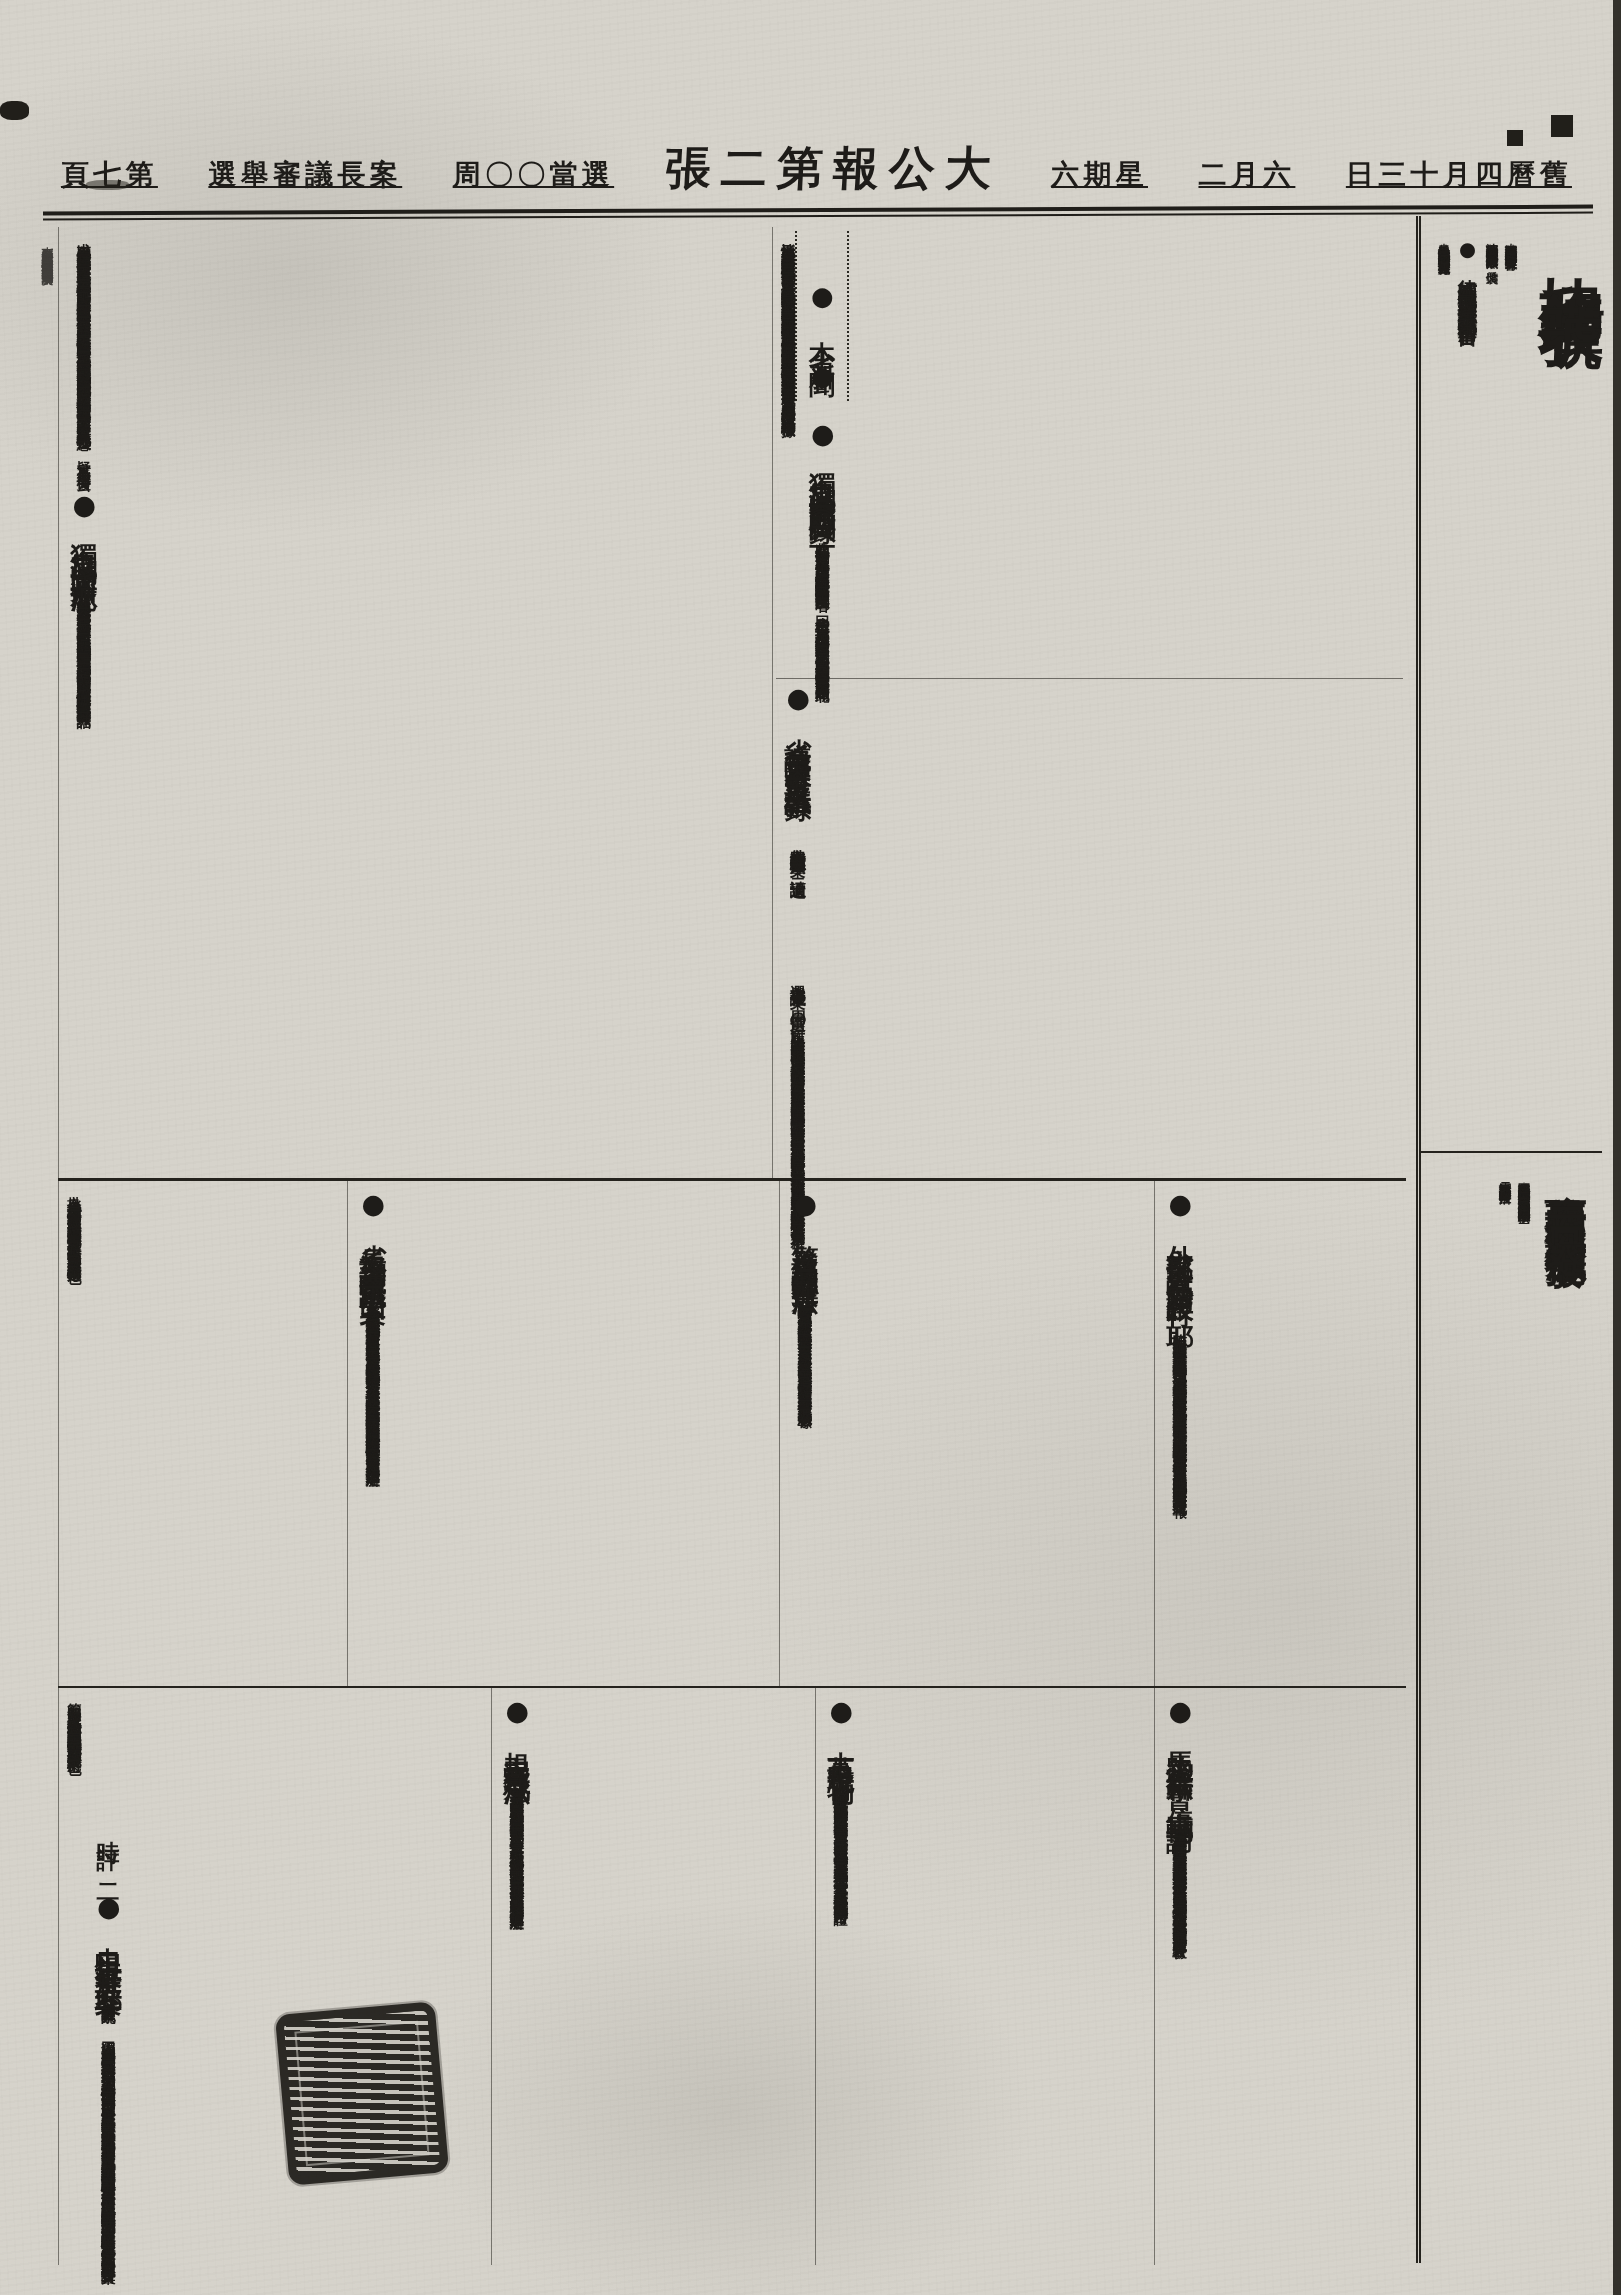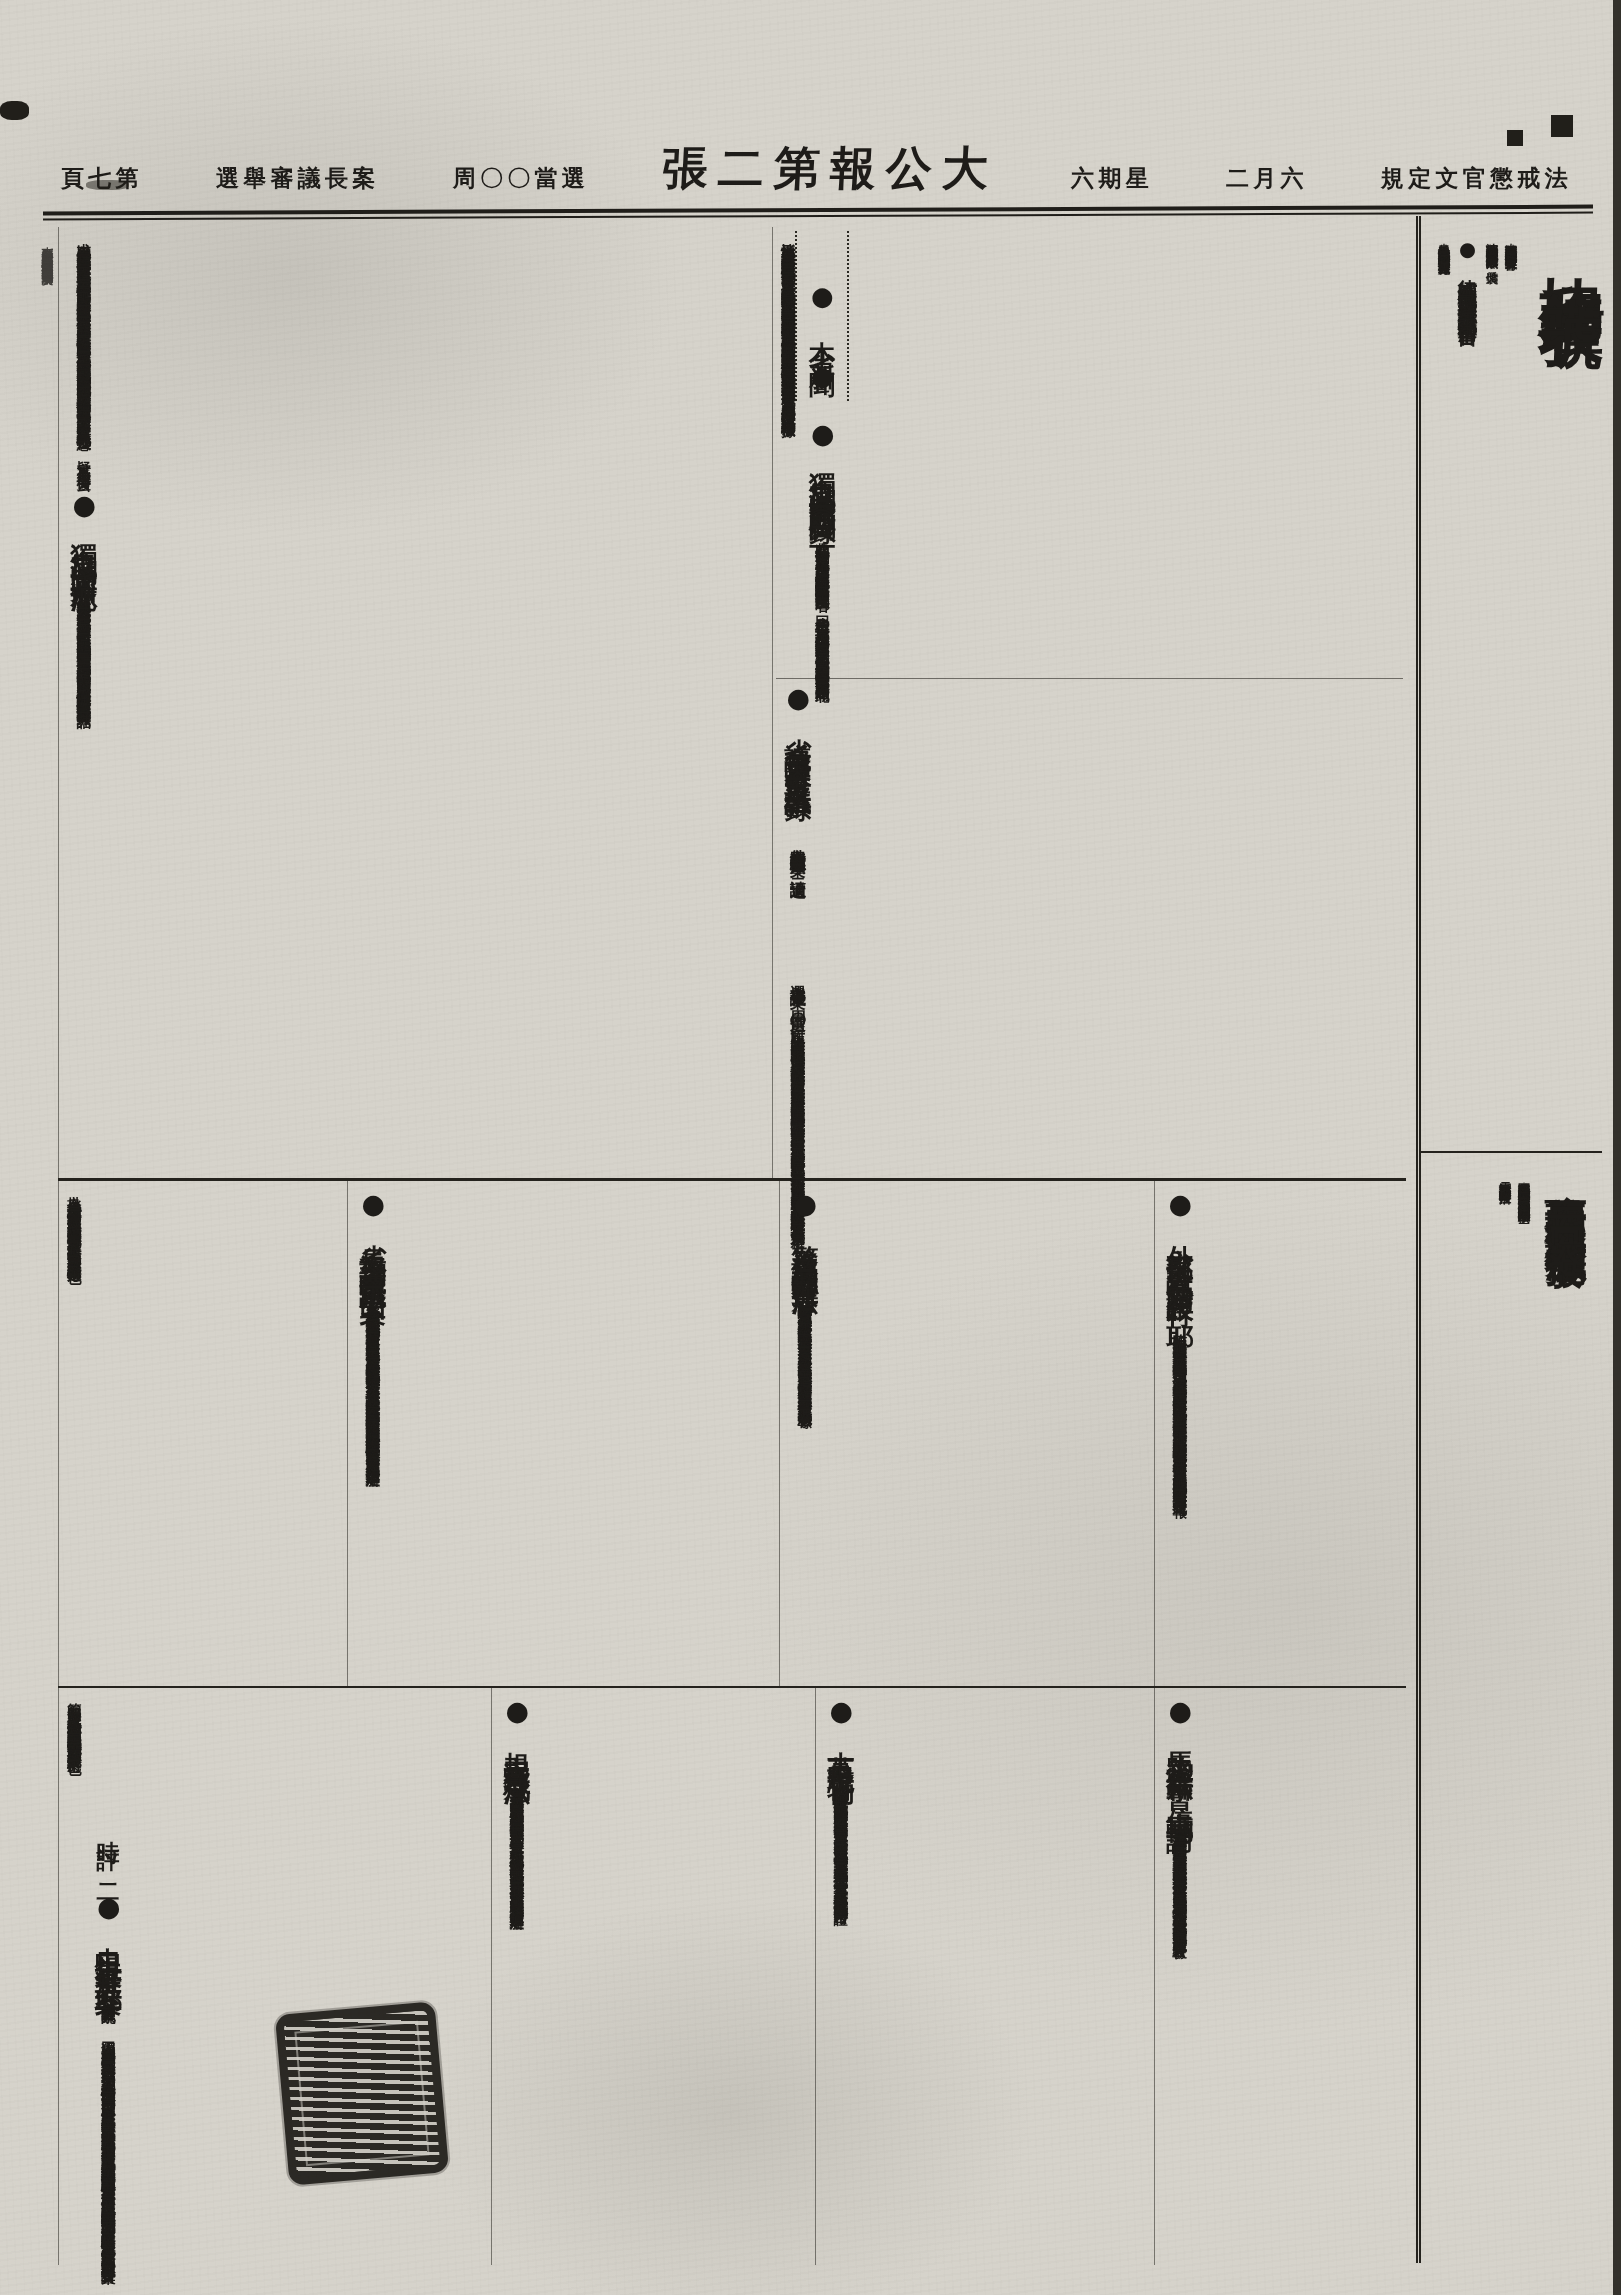--- a/index.html
+++ b/index.html
@@ -23,21 +23,21 @@
                repeating-linear-gradient(88deg, rgba(90,88,82,.05) 0 1.4px, transparent 1.4px 8px);}
   .edge-right{position:absolute;top:0;bottom:0;right:0;width:9.4px;background:#16140f;opacity:.85;}
   .smudge{position:absolute;background:#211f1a;border-radius:40%;}
 
   
   .v{writing-mode:vertical-rl;text-orientation:upright;}
 
   
   #header{position:absolute;left:61px;right:50px;top:121px;height:79px;
     display:flex;flex-direction:row;align-items:flex-end;justify-content:space-between;}
-  .hmeta{font-size:23px;font-weight:bold;letter-spacing:4.3px;white-space:nowrap;padding-bottom:5.8px;}
+  .hmeta{font-size:28px;font-weight:bold;letter-spacing:4.3px;white-space:nowrap;padding-bottom:5.8px;text-decoration:underline;}
   .masthead{font-size:46px;font-weight:bold;letter-spacing:10px;white-space:nowrap;
     font-family:"DejaVu Serif",serif;transform:skewX(-3deg);}
   .rule{position:absolute;left:43px;right:29px;height:3.6px;background:#201e1a;}
   .rule.r1{top:208px;transform:rotate(-0.25deg);}
   .rule.r2{top:215px;height:2.2px;transform:rotate(-0.25deg);}
 
   
   #main{position:absolute;left:58px;top:227px;width:1348px;height:2029px;}
   .band{display:flex;flex-direction:row-reverse;}
   #band1{height:951px;border-bottom:3.6px solid #24221d;}
@@ -87,21 +87,21 @@
 <div id="paper">
   <div class="grain"></div>
 
   <div id="header">
     <span class="hmeta">頁七第</span>
     <span class="hmeta">選舉審議長案</span>
     <span class="hmeta">周〇〇當選</span>
     <span class="masthead">張二第報公大</span>
     <span class="hmeta">六期星</span>
     <span class="hmeta">二月六</span>
-    <span class="hmeta">規定文官懲戒法</span>
+    <span class="hmeta">日三十月四曆舊</span>
   </div>
   <div class="rule r1"></div>
   <div class="rule r2"></div>
 
   <div id="margincol" class="v">南縣行傳由之謠原文係爲併須繳驗有本其通銀元二束疑爲謠傳聞該縣知事現已電省請示矣</div>
 
   <div id="main">
 
     <div id="band1" class="band">
       <div class="cell cellcol" style="width:634px;">

